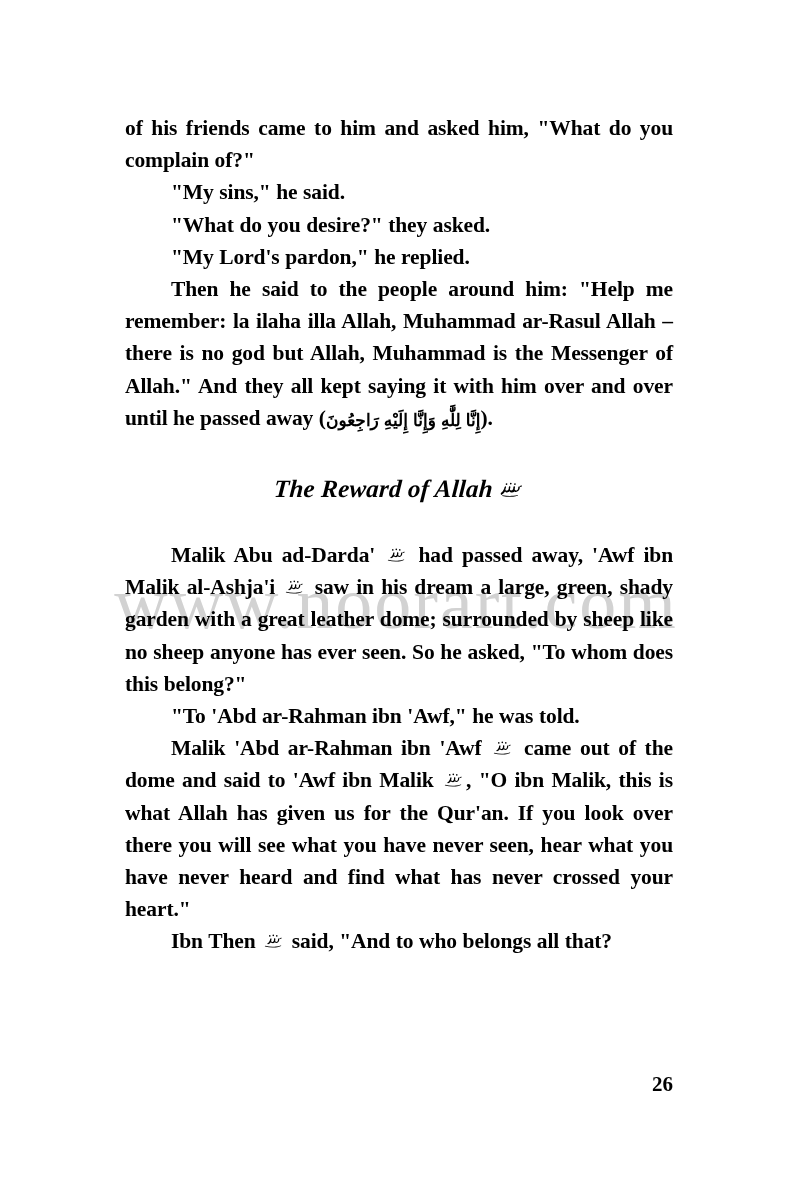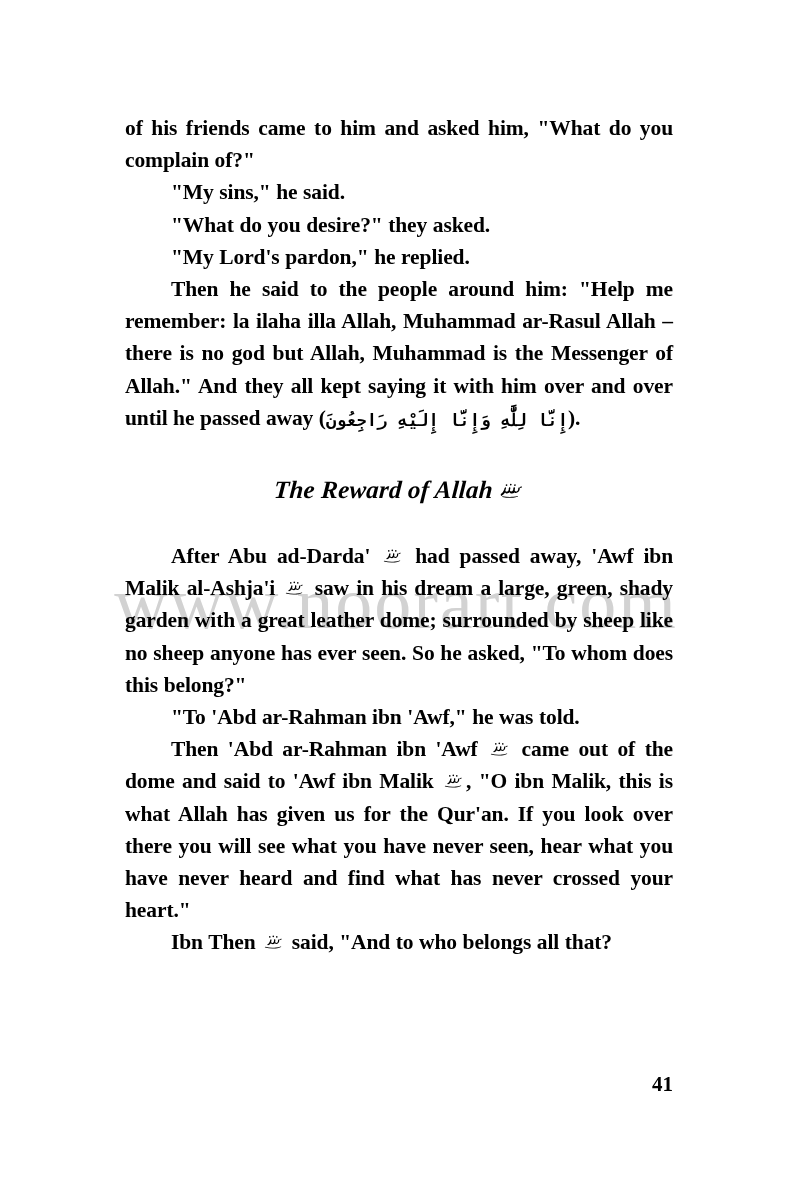--- a/index.html
+++ b/index.html
@@ -40,21 +40,21 @@
   }
   .para.indent {
     text-indent: 46px;
   }
   .para + .para {
     margin-top: 0;
   }
   .ital {
   }
   .arabic-inline {
-    font-family: Liberation Mono, monospace;
+    font-family: Liberation Sans, sans-serif;
     font-size: 17px;
     font-weight: 700;
     letter-spacing: -1px;
     position: relative;
     top: 1px;
   }
   
   .honorific {
     display: inline-block;
     width: 21px;
@@ -144,21 +144,21 @@
                 <path d="M3 12c1.5-1 2.5-2.5 3-4 .3-.9.2-2 .9-2.6.5-.4 1.1.2 1 .8-.1.9-.6 1.7-.4 2.6.2.8 1.1 1 1.8.8.9-.3 1.3-1.3 1.4-2.2.1-.7-.2-1.6.4-2.1.5-.4 1.2.1 1.2.7 0 .9-.5 1.8-.2 2.7.3.8 1.3.9 2 .6.8-.4 1.1-1.4 1.1-2.3 0-.6 0-1.4.6-1.7.6-.3 1.1.3 1.1.9 0 .9-.4 1.8 0 2.6.4.8 1.5.9 2.2.5.9-.5 1.1-1.7 1-2.7 0-.5.2-1.2.8-1.2.5 0 .8.6.8 1.1 0 1.3-.4 2.7-1.4 3.6-1 .9-2.6 1.1-3.7.3-.8 1-2.2 1.4-3.4 1-.6-.2-1.1-.6-1.4-1.1-.8.9-2.1 1.4-3.3 1.1-.5-.1-1-.4-1.3-.8-.8 1.4-2 2.6-3.5 3.3-.3.1-.6-.3-.4-.5z"></path>
                 <path d="M5 14.2c3.5.7 7.1.9 10.7.6 1.5-.1 3-.4 4.4-.9.3-.1.6.3.3.5-1.4.7-3 1.1-4.6 1.3-3.7.4-7.4.1-11-.8-.3-.1-.2-.6.2-.7z"></path>
                 <circle cx="8.2" cy="3.1" r="0.85"></circle>
                 <circle cx="12.4" cy="2.6" r="0.85"></circle>
                 <circle cx="16.6" cy="3.1" r="0.85"></circle>
                 <path d="M21.6 5.1c.6-.5 1.4-.7 2.1-.4.4.2.2.8-.2.8-.6 0-1.2.2-1.6.6-.3.3-.7-.2-.3-.5z"></path>
               </g>
             </svg></span></span>
     </div>
 
-    <p class="para indent"><span>After Abu ad-Darda' </span><span class="honorific"><svg width="21" height="17" viewBox="0 0 21 17">
+    <p class="para indent"><span>Malik Abu ad-Darda' </span><span class="honorific"><svg width="21" height="17" viewBox="0 0 21 17">
             <g fill="#000000">
               <path d="M2.5 12.8c3.4.9 7 1.1 10.5.7 1.6-.2 3.2-.5 4.7-1.1.4-.1.7.4.3.6-1.6.8-3.4 1.2-5.2 1.4-3.6.4-7.2.1-10.7-.8-.4-.1-.3-.7.4-.8z"></path>
               <path d="M4.2 10.6c1.3-.7 2.2-1.9 2.7-3.3.2-.6.1-1.5.7-1.9.5-.3 1 .2.9.8-.1.7-.5 1.4-.3 2.1.2.6 1 .8 1.6.6.8-.3 1.1-1.1 1.2-1.9.1-.6-.2-1.4.4-1.7.5-.3 1 .2 1 .7 0 .8-.4 1.6-.1 2.3.3.6 1.1.8 1.7.5.7-.4 1-1.2 1-2 0-.5.1-1.2.7-1.2.5 0 .7.6.6 1-.1 1.1-.5 2.3-1.5 2.9-.9.6-2.2.5-3-.2-.7.8-1.9 1.2-2.9.8-.4-.2-.8-.5-1-.9-.7.9-1.7 1.6-2.8 2-.4.1-.7-.4-.9-.6z"></path>
               <circle cx="6.8" cy="2.9" r="0.8"></circle>
               <circle cx="10.3" cy="2.4" r="0.8"></circle>
               <circle cx="13.8" cy="2.9" r="0.8"></circle>
               <path d="M16.5 5.4c.5-.6 1.3-.9 2-.7.4.1.3.7-.1.7-.5 0-1 .2-1.4.5-.3.3-.8-.2-.5-.5z"></path>
             </g>
           </svg></span><span> had passed away, 'Awf ibn Malik al-Ashja'i </span><span class="honorific"><svg width="21" height="17" viewBox="0 0 21 17">
             <g fill="#000000">
@@ -166,21 +166,21 @@
               <path d="M4.2 10.6c1.3-.7 2.2-1.9 2.7-3.3.2-.6.1-1.5.7-1.9.5-.3 1 .2.9.8-.1.7-.5 1.4-.3 2.1.2.6 1 .8 1.6.6.8-.3 1.1-1.1 1.2-1.9.1-.6-.2-1.4.4-1.7.5-.3 1 .2 1 .7 0 .8-.4 1.6-.1 2.3.3.6 1.1.8 1.7.5.7-.4 1-1.2 1-2 0-.5.1-1.2.7-1.2.5 0 .7.6.6 1-.1 1.1-.5 2.3-1.5 2.9-.9.6-2.2.5-3-.2-.7.8-1.9 1.2-2.9.8-.4-.2-.8-.5-1-.9-.7.9-1.7 1.6-2.8 2-.4.1-.7-.4-.9-.6z"></path>
               <circle cx="6.8" cy="2.9" r="0.8"></circle>
               <circle cx="10.3" cy="2.4" r="0.8"></circle>
               <circle cx="13.8" cy="2.9" r="0.8"></circle>
               <path d="M16.5 5.4c.5-.6 1.3-.9 2-.7.4.1.3.7-.1.7-.5 0-1 .2-1.4.5-.3.3-.8-.2-.5-.5z"></path>
             </g>
           </svg></span><span> saw in his dream a large, green, shady garden with a great leather dome; surrounded by sheep like no sheep anyone has ever seen. So he asked, "To whom does this belong?"</span></p>
 
     <p class="para nofill indent"><span>"To 'Abd ar-Rahman ibn 'Awf," he was told.</span></p>
 
-    <p class="para indent"><span>Then 'Abd ar-Rahman ibn 'Awf </span><span class="honorific"><svg width="21" height="17" viewBox="0 0 21 17">
+    <p class="para indent"><span>Malik 'Abd ar-Rahman ibn 'Awf </span><span class="honorific"><svg width="21" height="17" viewBox="0 0 21 17">
             <g fill="#000000">
               <path d="M2.5 12.8c3.4.9 7 1.1 10.5.7 1.6-.2 3.2-.5 4.7-1.1.4-.1.7.4.3.6-1.6.8-3.4 1.2-5.2 1.4-3.6.4-7.2.1-10.7-.8-.4-.1-.3-.7.4-.8z"></path>
               <path d="M4.2 10.6c1.3-.7 2.2-1.9 2.7-3.3.2-.6.1-1.5.7-1.9.5-.3 1 .2.9.8-.1.7-.5 1.4-.3 2.1.2.6 1 .8 1.6.6.8-.3 1.1-1.1 1.2-1.9.1-.6-.2-1.4.4-1.7.5-.3 1 .2 1 .7 0 .8-.4 1.6-.1 2.3.3.6 1.1.8 1.7.5.7-.4 1-1.2 1-2 0-.5.1-1.2.7-1.2.5 0 .7.6.6 1-.1 1.1-.5 2.3-1.5 2.9-.9.6-2.2.5-3-.2-.7.8-1.9 1.2-2.9.8-.4-.2-.8-.5-1-.9-.7.9-1.7 1.6-2.8 2-.4.1-.7-.4-.9-.6z"></path>
               <circle cx="6.8" cy="2.9" r="0.8"></circle>
               <circle cx="10.3" cy="2.4" r="0.8"></circle>
               <circle cx="13.8" cy="2.9" r="0.8"></circle>
               <path d="M16.5 5.4c.5-.6 1.3-.9 2-.7.4.1.3.7-.1.7-.5 0-1 .2-1.4.5-.3.3-.8-.2-.5-.5z"></path>
             </g>
           </svg></span><span> came out of the dome and said to 'Awf ibn Malik </span><span class="honorific"><svg width="21" height="17" viewBox="0 0 21 17">
             <g fill="#000000">
@@ -199,15 +199,15 @@
               <path d="M4.2 10.6c1.3-.7 2.2-1.9 2.7-3.3.2-.6.1-1.5.7-1.9.5-.3 1 .2.9.8-.1.7-.5 1.4-.3 2.1.2.6 1 .8 1.6.6.8-.3 1.1-1.1 1.2-1.9.1-.6-.2-1.4.4-1.7.5-.3 1 .2 1 .7 0 .8-.4 1.6-.1 2.3.3.6 1.1.8 1.7.5.7-.4 1-1.2 1-2 0-.5.1-1.2.7-1.2.5 0 .7.6.6 1-.1 1.1-.5 2.3-1.5 2.9-.9.6-2.2.5-3-.2-.7.8-1.9 1.2-2.9.8-.4-.2-.8-.5-1-.9-.7.9-1.7 1.6-2.8 2-.4.1-.7-.4-.9-.6z"></path>
               <circle cx="6.8" cy="2.9" r="0.8"></circle>
               <circle cx="10.3" cy="2.4" r="0.8"></circle>
               <circle cx="13.8" cy="2.9" r="0.8"></circle>
               <path d="M16.5 5.4c.5-.6 1.3-.9 2-.7.4.1.3.7-.1.7-.5 0-1 .2-1.4.5-.3.3-.8-.2-.5-.5z"></path>
             </g>
           </svg></span><span> said, "And to who belongs all that?</span></p>
 
   </div>
 
-  <div class="page-number">41</div>
+  <div class="page-number">26</div>
 
 </div>
 
 </body></html>

